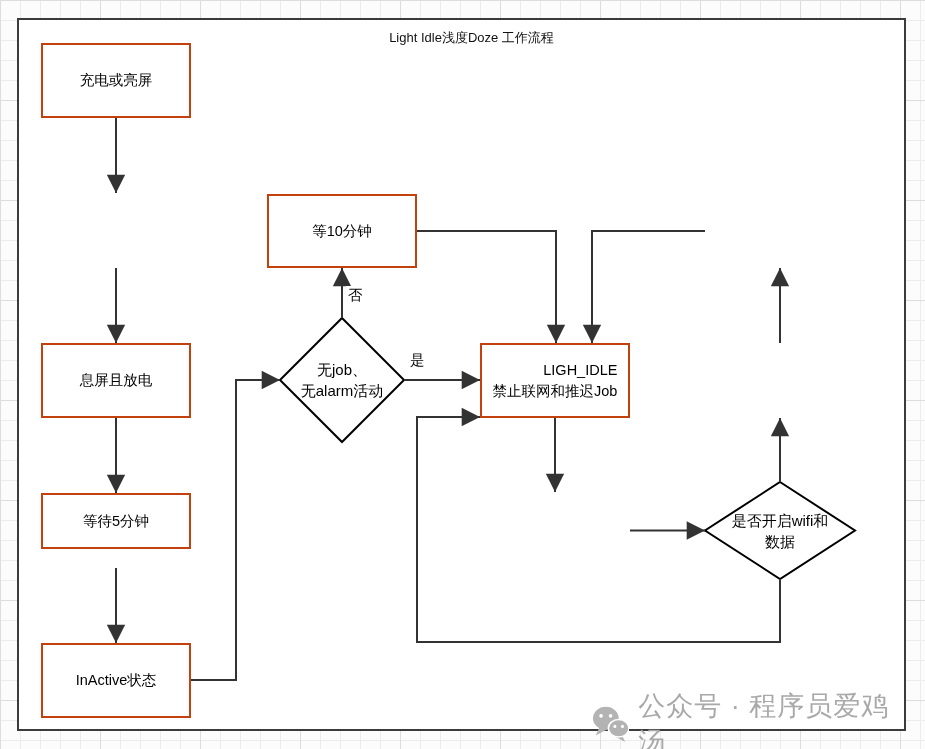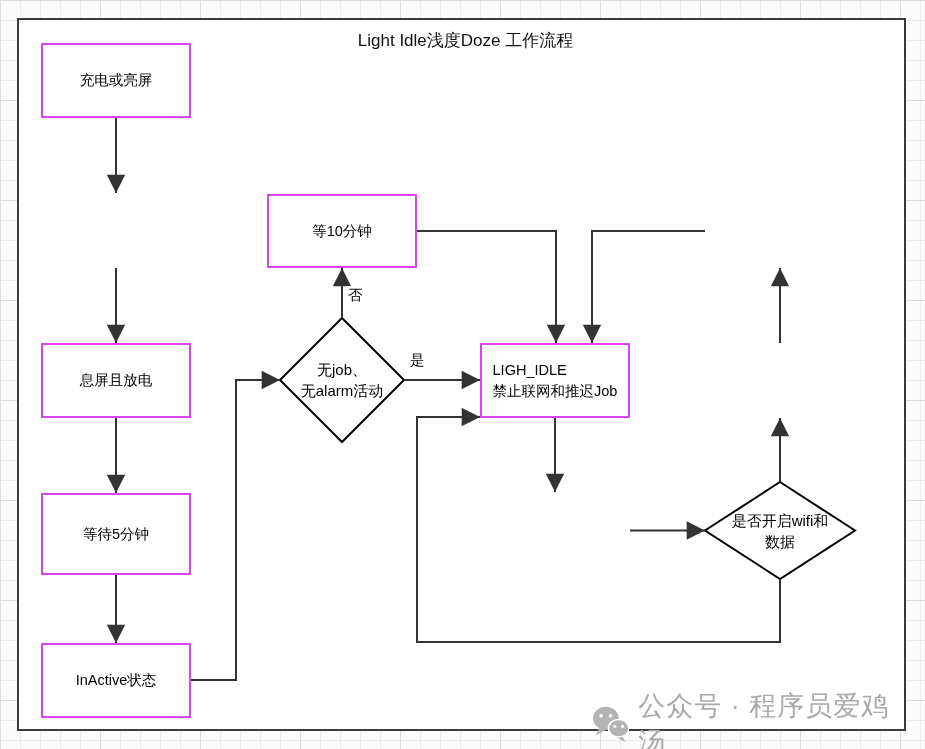--- a/index.html
+++ b/index.html
@@ -12,29 +12,29 @@
       linear-gradient(to bottom,#dddddd 1px,transparent 1px),
       linear-gradient(to right,#ececec 1px,transparent 1px),
       linear-gradient(to bottom,#ececec 1px,transparent 1px);
     background-size:100px 100px,100px 100px,20px 20px,20px 20px;
   }
   .canvas{
     position:absolute;left:17px;top:18px;width:885px;height:709px;
     background:#ffffff;border:2px solid #3b3b3b;
   }
   .title{
-    position:absolute;left:4px;top:9px;width:100%;text-align:center;
-    font-size:17px;color:#111;
+    position:absolute;left:10px;top:9px;width:100%;text-align:center;
+    font-size:13px;color:#111;
   }
   svg.wires{position:absolute;left:0;top:0;width:885px;height:709px;}
   .wire{fill:none;stroke:#333333;stroke-width:2;stroke-miterlimit:10;}
   .shape{fill:#ffffff;stroke:#000000;stroke-width:2;}
   .node{
-    position:absolute;box-sizing:border-box;border:2px solid #d946ef;background:#fff;
-    display:flex;align-items:center;justify-content:center;text-align:left;
+    position:absolute;box-sizing:border-box;border:2px solid #c2410c;background:#fff;
+    display:flex;align-items:center;justify-content:center;text-align:right;
     font-size:14.5px;color:#000;white-space:pre-line;line-height:1.4;padding:4px;
   }
   .dlabel{
     position:absolute;display:flex;align-items:center;justify-content:center;
     text-align:center;font-size:15px;color:#000;white-space:pre-line;line-height:1.4;
   }
   .elabel{
     position:absolute;font-size:14.5px;color:#000;background:#fff;padding:0 2px;
   }
   .watermark{
@@ -70,21 +70,21 @@
     <path class="wire" d="M686,211 L573,211 L573,323" marker-end="url(#ah)"></path>
     <path class="wire" d="M536,398 L536,472" marker-end="url(#ah)"></path>
     <path class="wire" d="M611,510.5 L686,510.5" marker-end="url(#ah)"></path>
     <path class="wire" d="M761,462 L761,398" marker-end="url(#ah)"></path>
     <path class="wire" d="M761,323 L761,248" marker-end="url(#ah)"></path>
     <path class="wire" d="M761,559 L761,622 L398,622 L398,397 L461,397" marker-end="url(#ah)"></path>
   </svg>
 
   <div class="node" style="left:22px;top:23px;width:150px;height:75px">充电或亮屏</div>
   <div class="node" style="left:22px;top:323px;width:150px;height:75px">息屏且放电</div>
-  <div class="node" style="left:22px;top:473px;width:150px;height:82px">等待5分钟</div>
+  <div class="node" style="left:22px;top:473px;width:150px;height:56px">等待5分钟</div>
   <div class="node" style="left:22px;top:623px;width:150px;height:75px">InActive状态</div>
 
   <div class="node" style="left:248px;top:174px;width:150px;height:74px">等10分钟</div>
 
   <div class="node" style="left:461px;top:323px;width:150px;height:75px">LIGH_IDLE
 禁止联网和推迟Job</div>
 
 
   <div class="dlabel" style="left:261px;top:298px;width:124px;height:124px">无job、
 无alarm活动</div>

